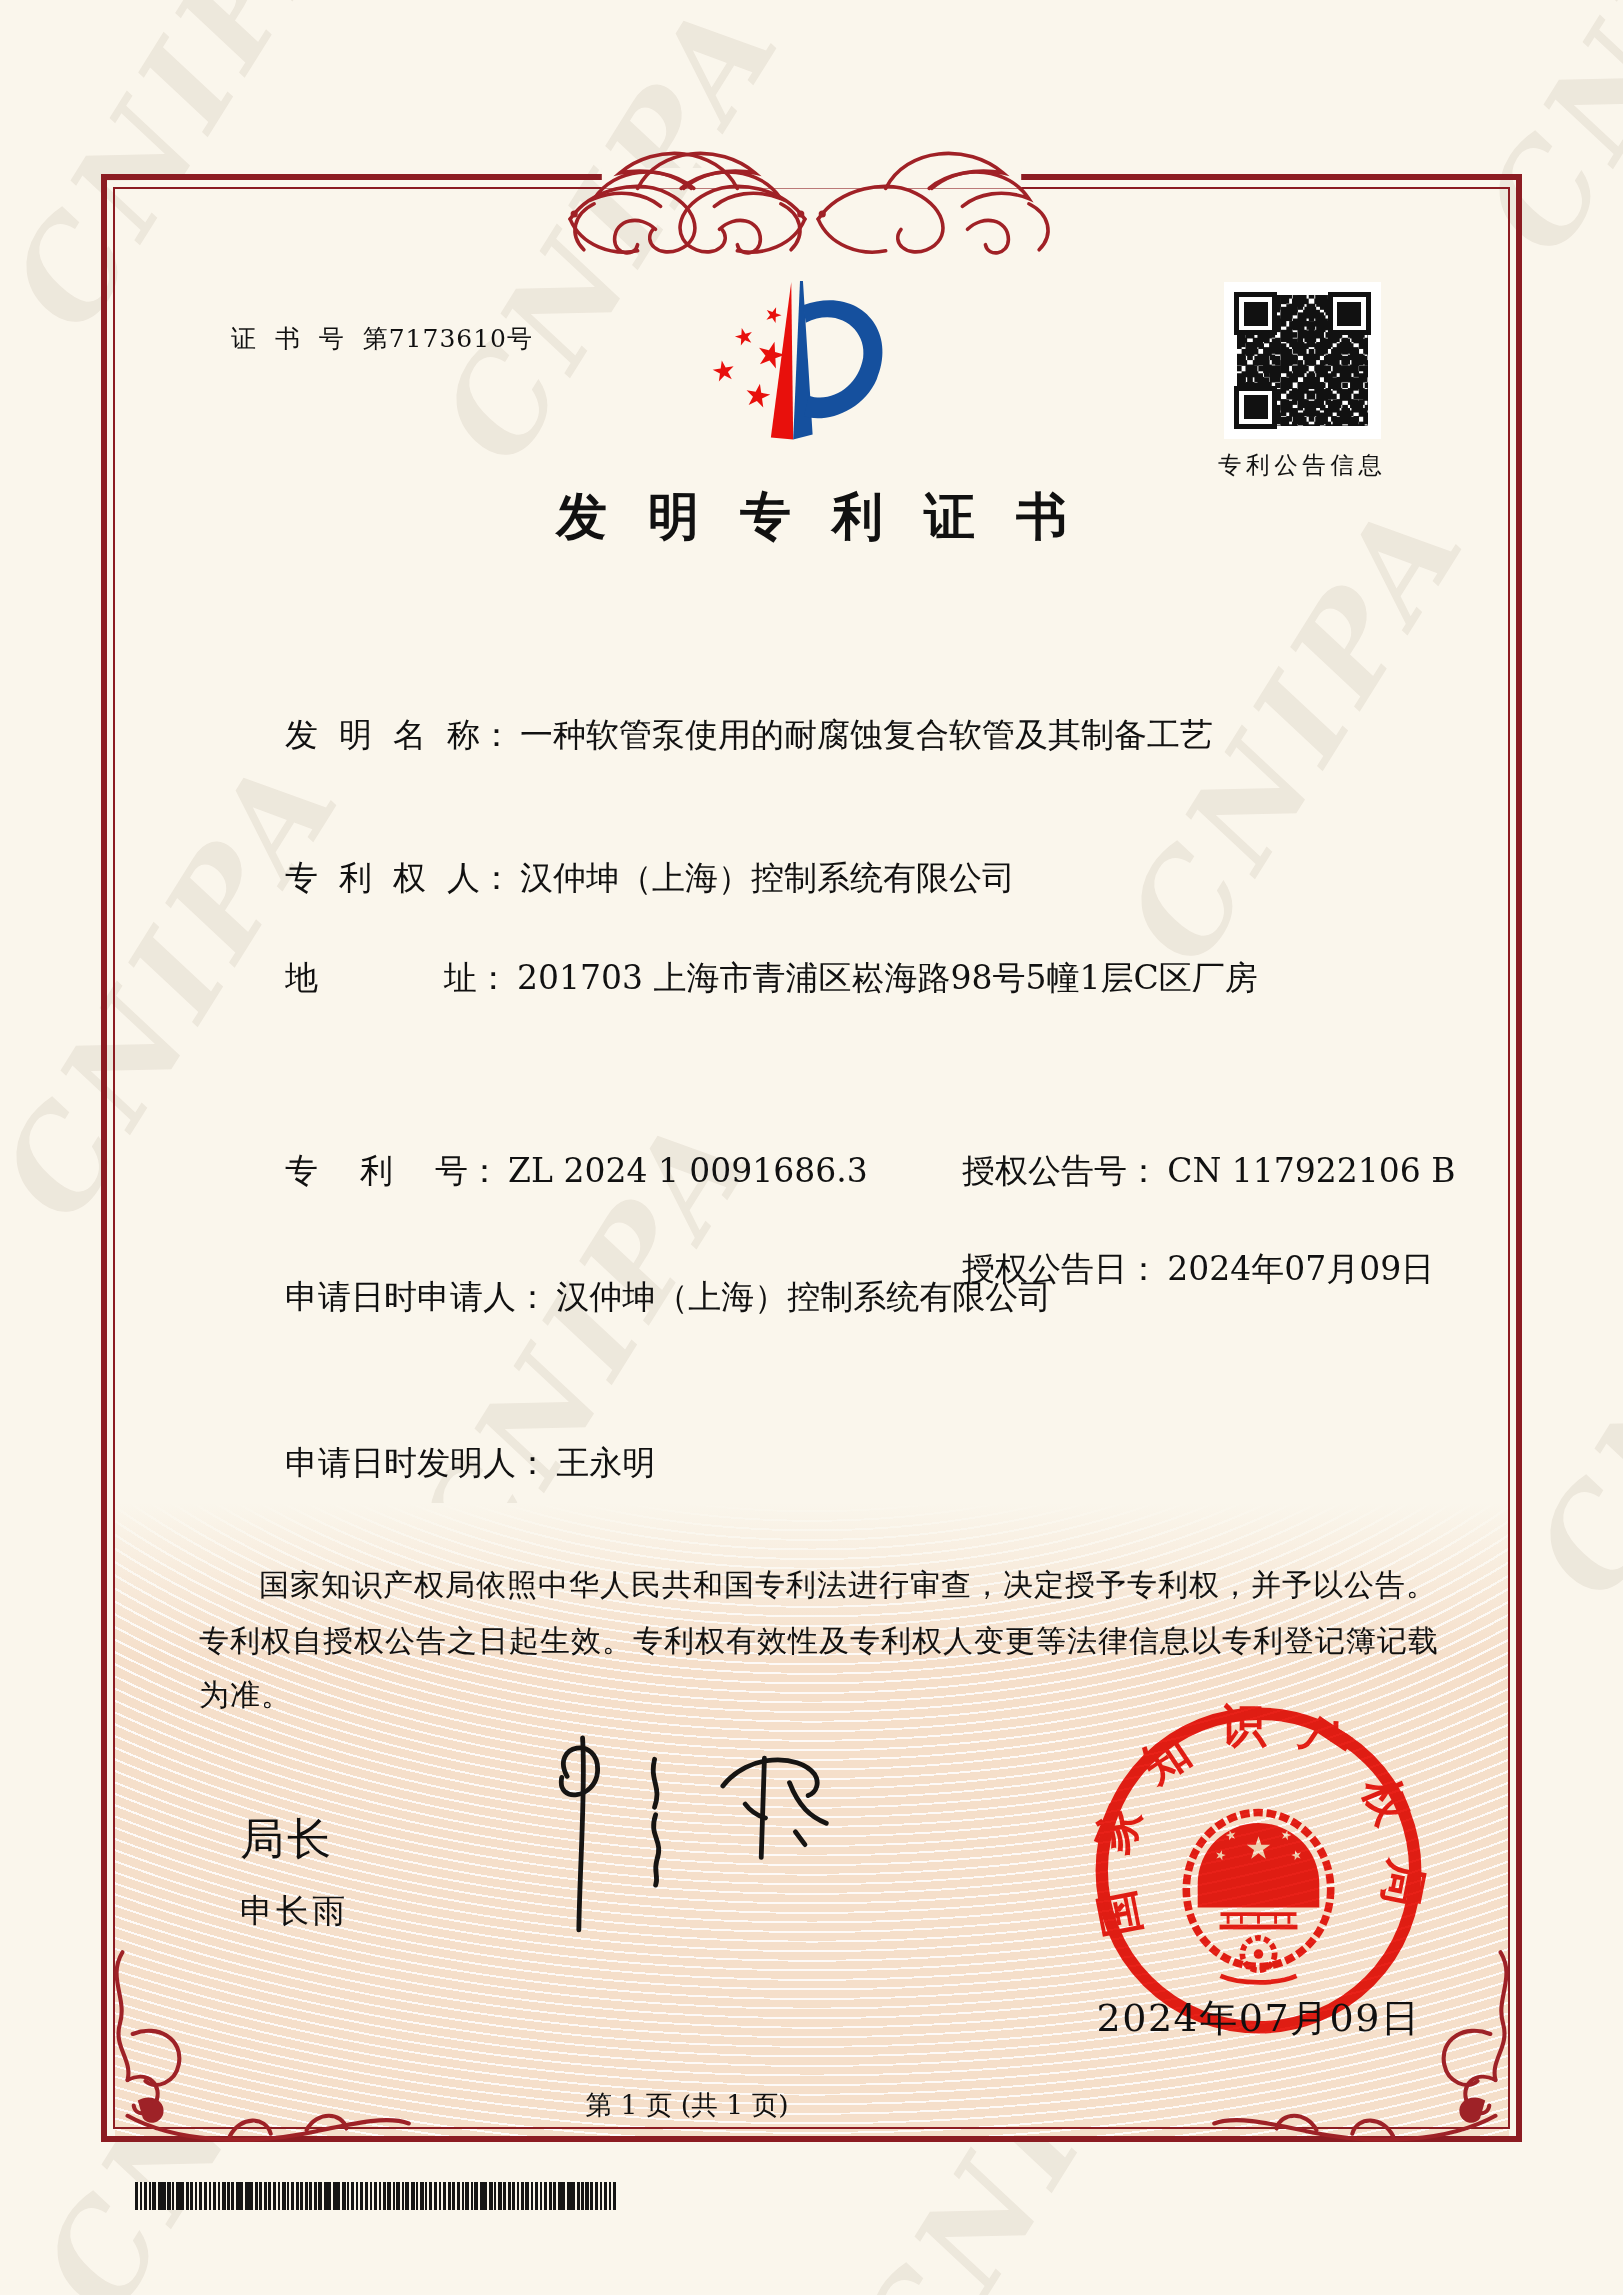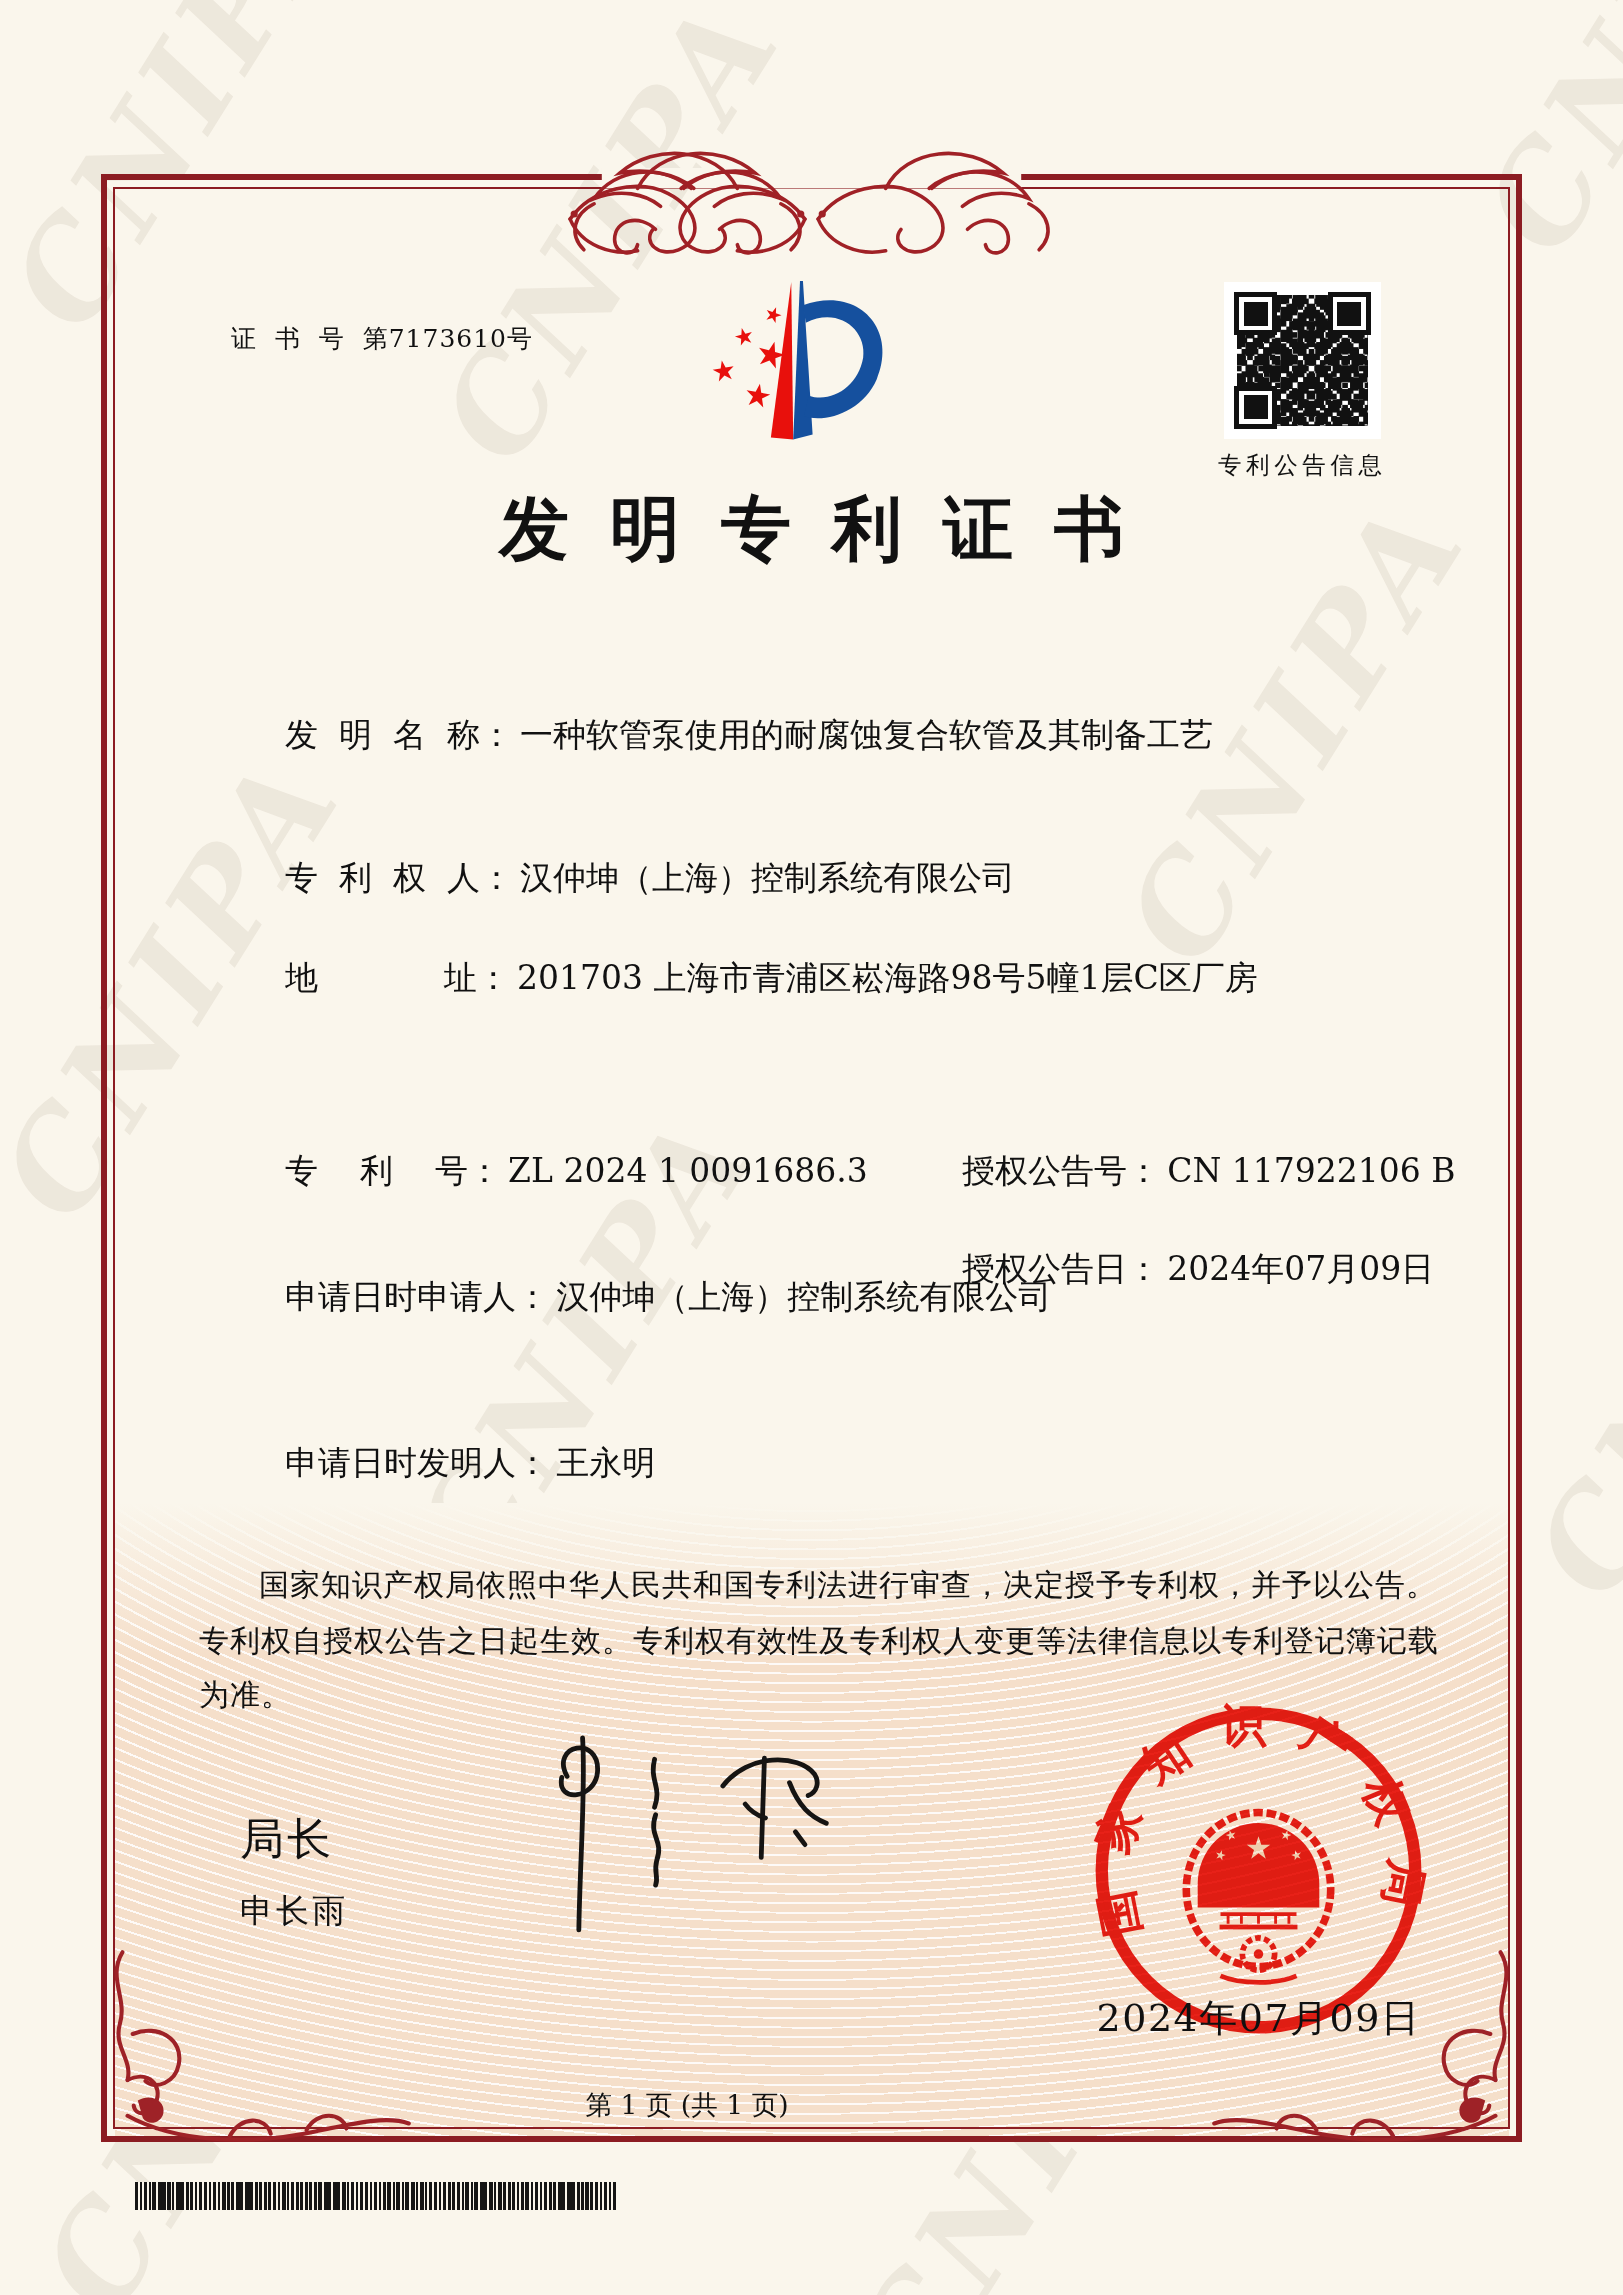--- a/index.html
+++ b/index.html
@@ -37,21 +37,21 @@
        repeating-conic-gradient(#111 0 25%, transparent 0 50%),
        repeating-conic-gradient(#111 0 25%, transparent 0 50%),
        repeating-conic-gradient(#111 0 25%, transparent 0 50%);
      background-size:17.4px 17.4px,11.2px 11.2px,23.5px 23.5px;
      background-position:0 0,4.6px 3.6px,8.7px 11.8px;}
   .finder{position:absolute;width:33px;height:33px;border:5.6px solid #111;background:#fff;}
   .finder::after{content:"";position:absolute;inset:4.6px;background:#111;}
   #qr-label{position:absolute;z-index:4;left:1218px;top:449px;width:174px;font-size:23.5px;
      letter-spacing:4.6px;}
   #doc-title{position:absolute;z-index:4;left:0;width:1623px;top:483px;text-align:center;
-     font-size:70px;font-weight:bold;letter-spacing:41px;text-indent:41px;}
+     font-size:51px;font-weight:bold;letter-spacing:41px;text-indent:41px;}
 
   
   .row{position:absolute;z-index:4;left:243px;font-size:33px;white-space:pre;}
   .row .label{white-space:pre;}
   .row .value{margin-left:7.2px;white-space:pre;}
   .row.col2{left:920px;}
 
   
   #statement{position:absolute;z-index:4;left:199px;top:1560px;width:1268px;font-size:30px;
      line-height:54px;letter-spacing:1px;}

